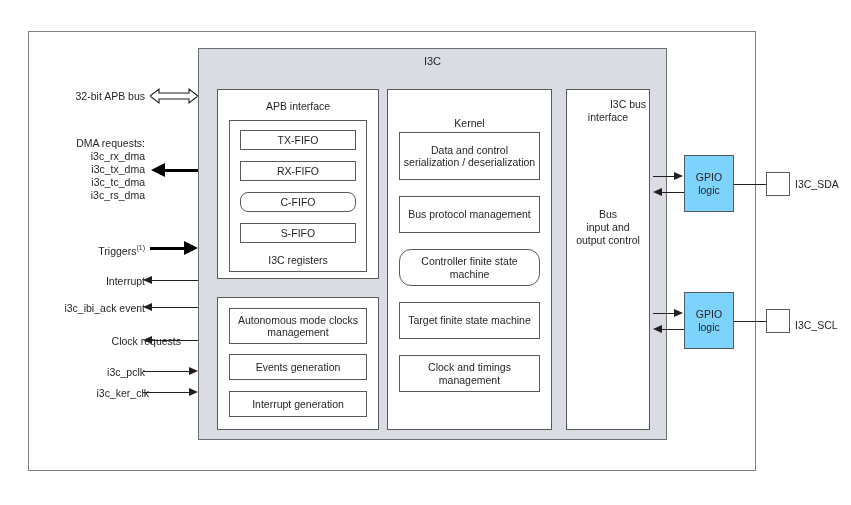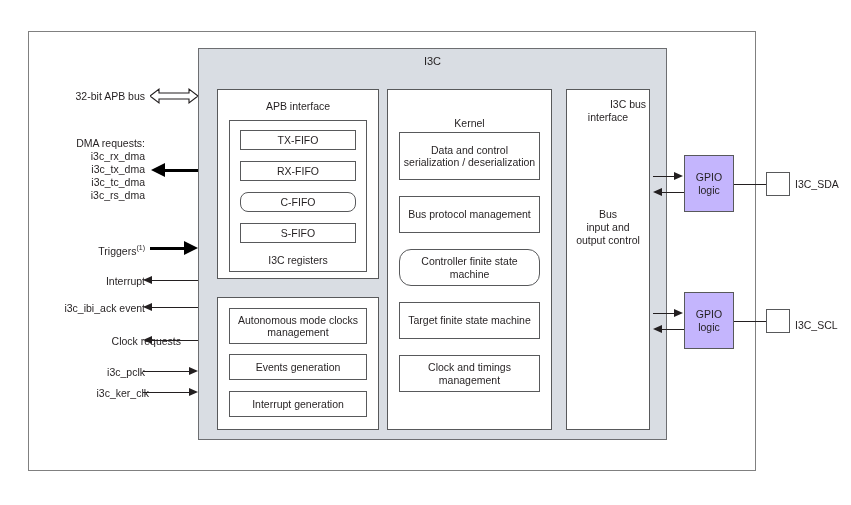--- a/index.html
+++ b/index.html
@@ -71,21 +71,21 @@
     font-size: 10.5px; line-height: 12.5px;
     color: #231f20;
     padding: 0 3px;
   }
   .fifo { left: 240px; width: 116px; height: 20px; }
 
   .kbox { left: 399px; width: 141px; }
 
   .gpio {
     width: 50px; height: 57px;
-    background: #c4b5fd; border: 1.2px solid #58595b;
+    background: #7dd3fc; border: 1.2px solid #58595b;
     display: flex; align-items: center; justify-content: center;
     text-align: center; font-size: 10.5px; line-height: 12.5px;
   }
   .pad {
     width: 24px; height: 24px;
     background: #ffffff; border: 1.2px solid #58595b;
   }
   .padlabel { font-size: 10.5px; white-space: nowrap; }
 
   

